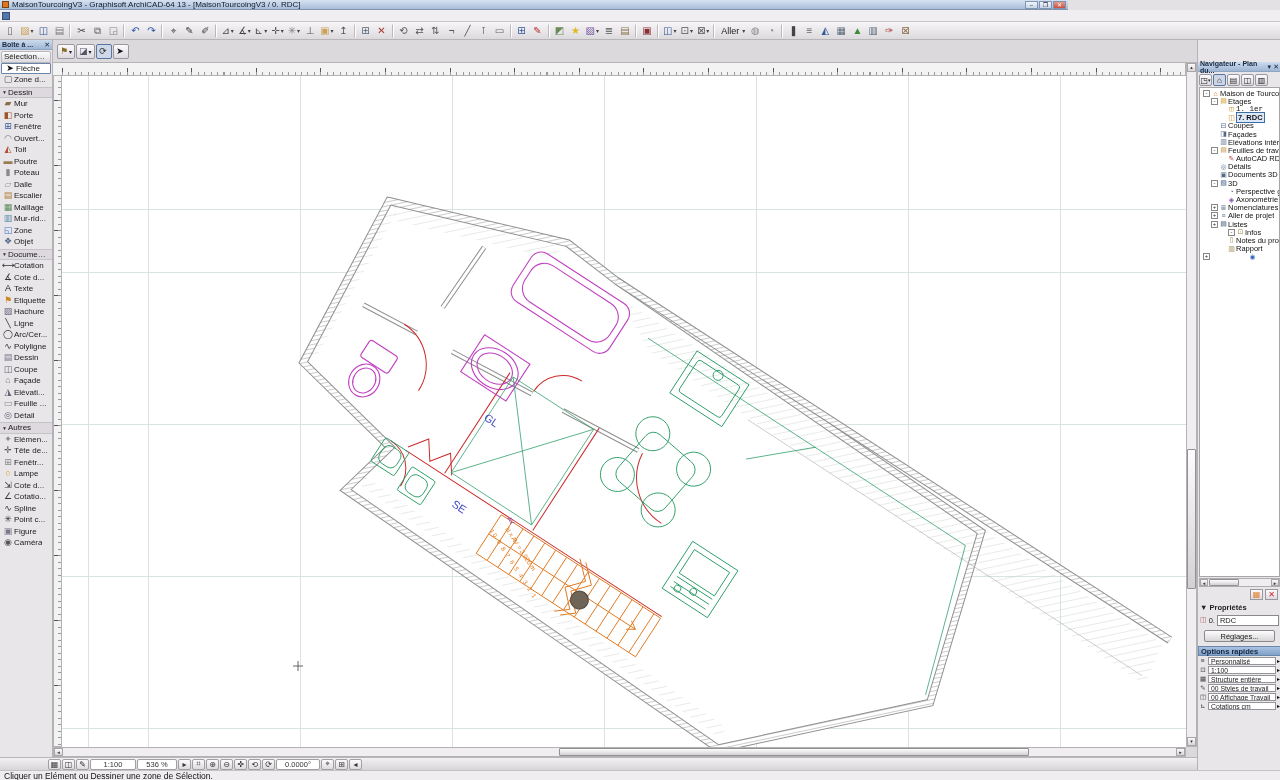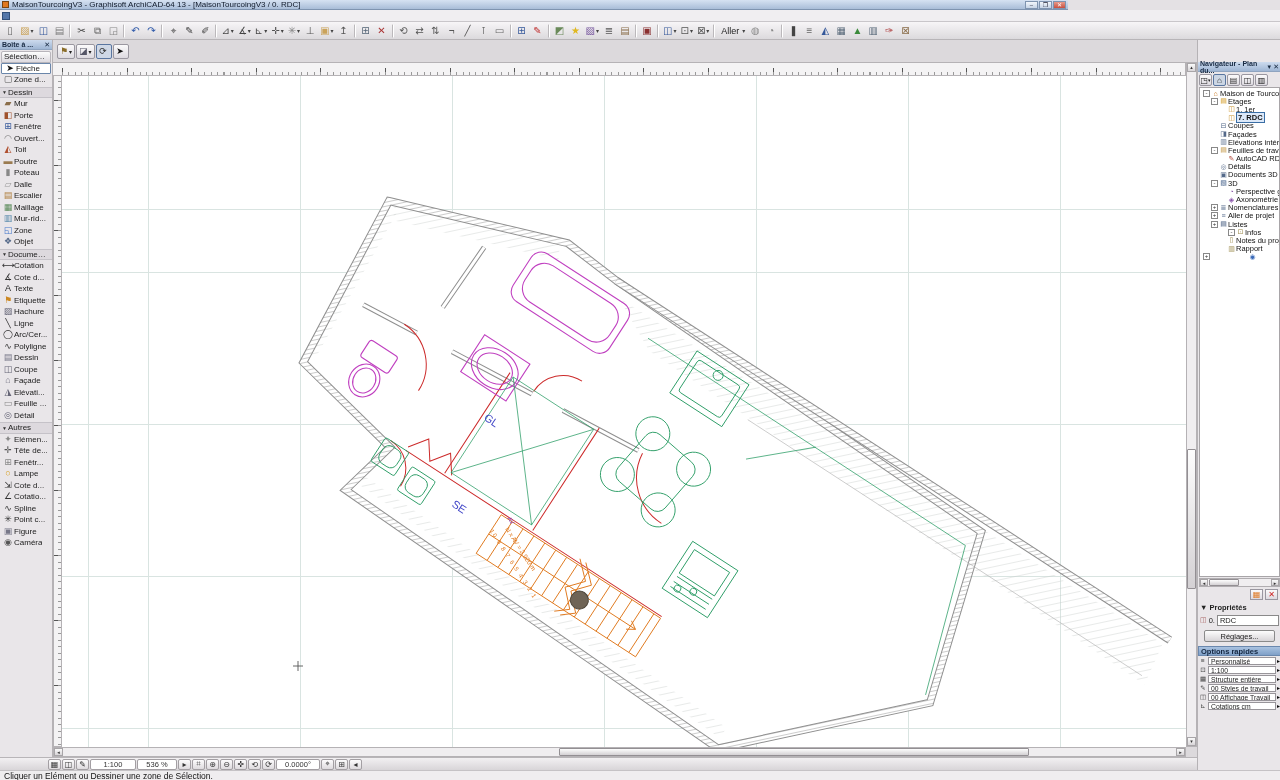--- a/index.html
+++ b/index.html
@@ -730,21 +730,21 @@
   <div class="trow" style="padding-left: 3px;">
         <span class="exp">-</span>
         <span class="ticon" style="color: rgb(204, 122, 34);">⌂</span>
         <span class="tlbl">Maison de Tourcoing</span>
       </div>
       <div class="trow" style="padding-left: 11px;">
         <span class="exp">-</span>
         <span class="ticon" style="color: rgb(216, 166, 58);">▤</span>
         <span class="tlbl">Etages</span>
       </div>
-      <div class="trow" style="padding-left: 19px;">
+      <div class="trow" style="padding-left: 19px; font-family: Liberation Mono, monospace;">
         <span class="exp"></span>
         <span class="ticon" style="color: rgb(200, 145, 42);">◫</span>
         <span class="tlbl">1. 1er</span>
       </div>
       <div class="trow sel" style="padding-left: 19px;">
         <span class="exp"></span>
         <span class="ticon" style="color: rgb(200, 145, 42);">◫</span>
         <span class="tlbl">7. RDC</span>
       </div>
       <div class="trow" style="padding-left: 11px;">

